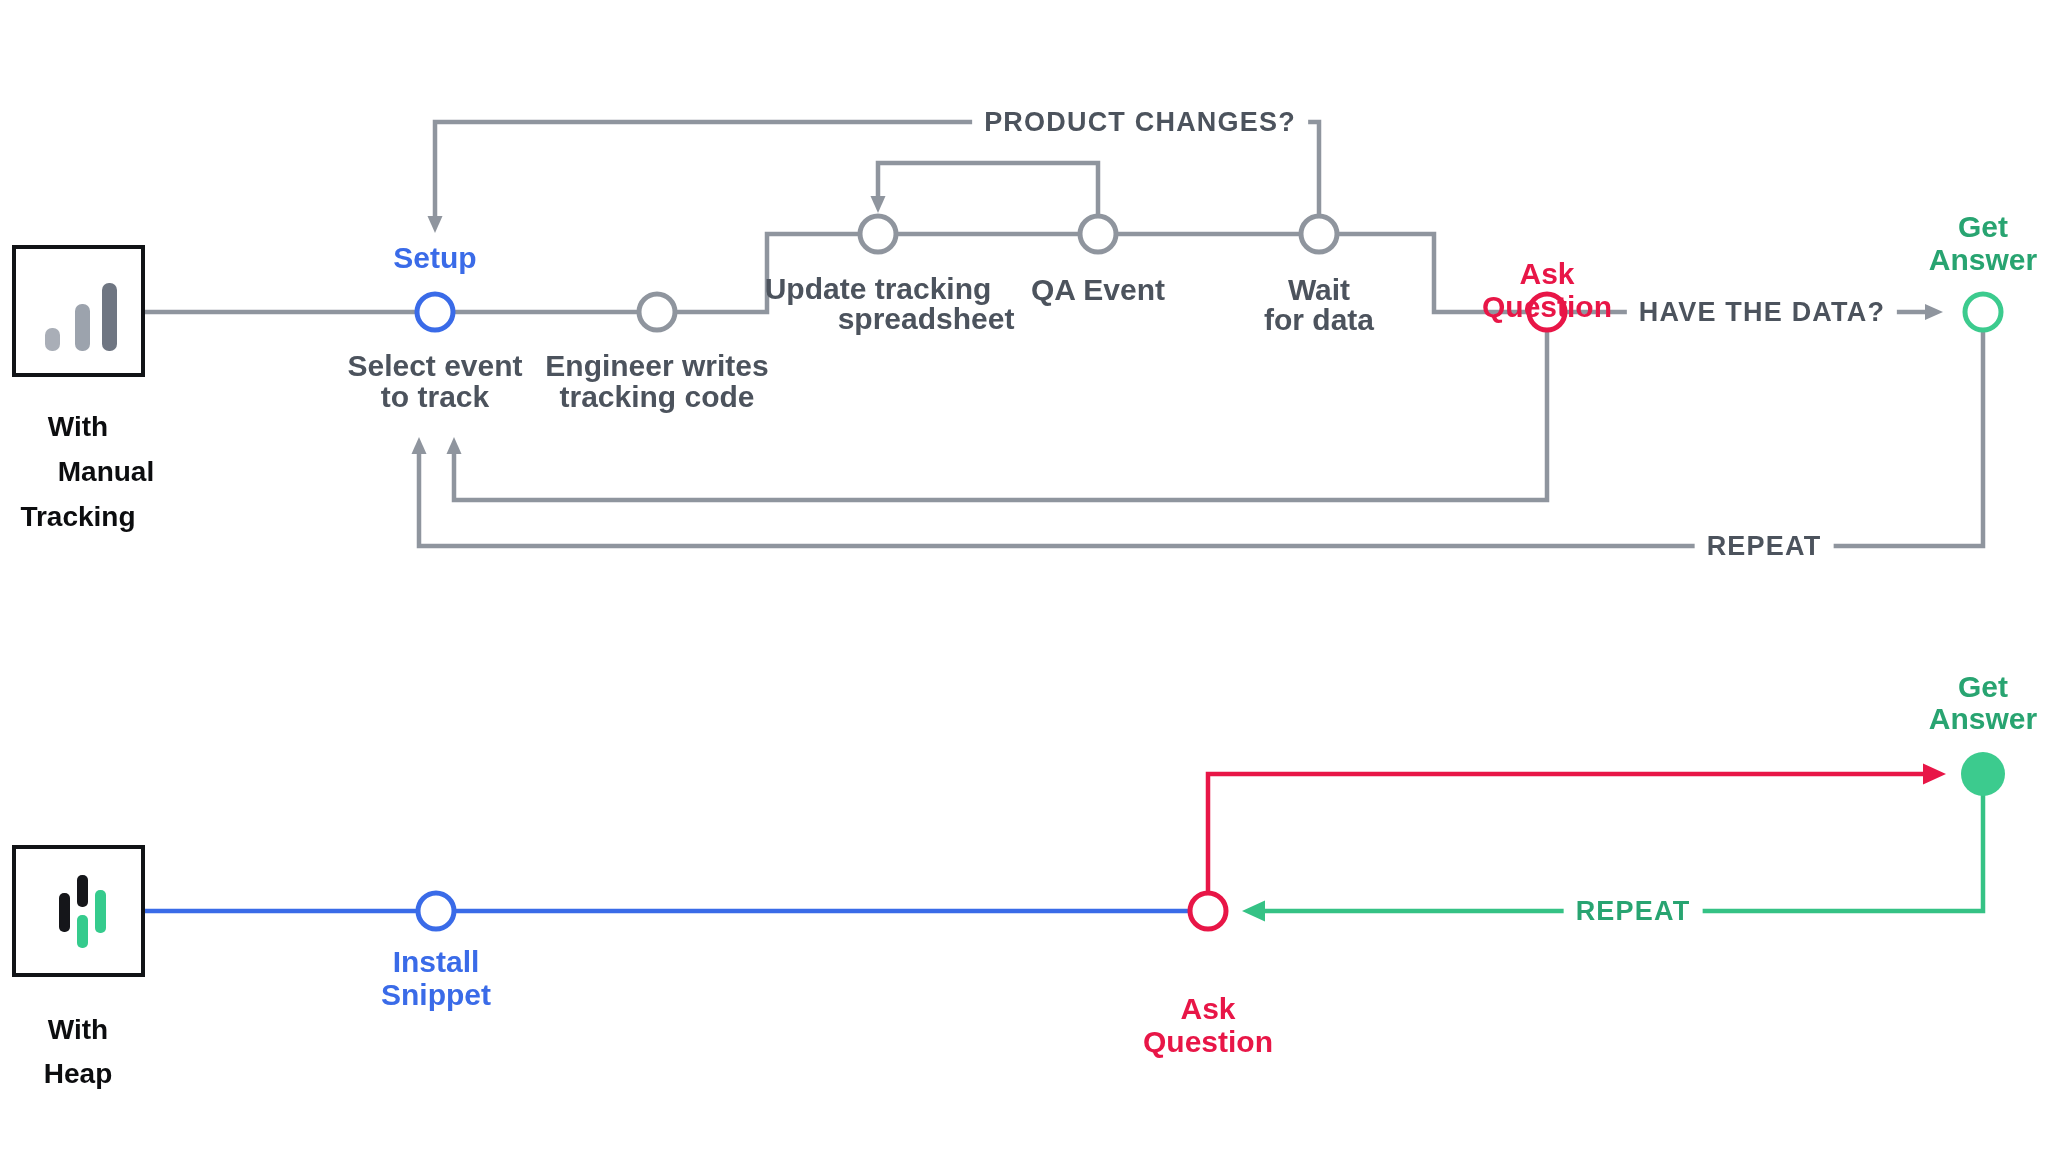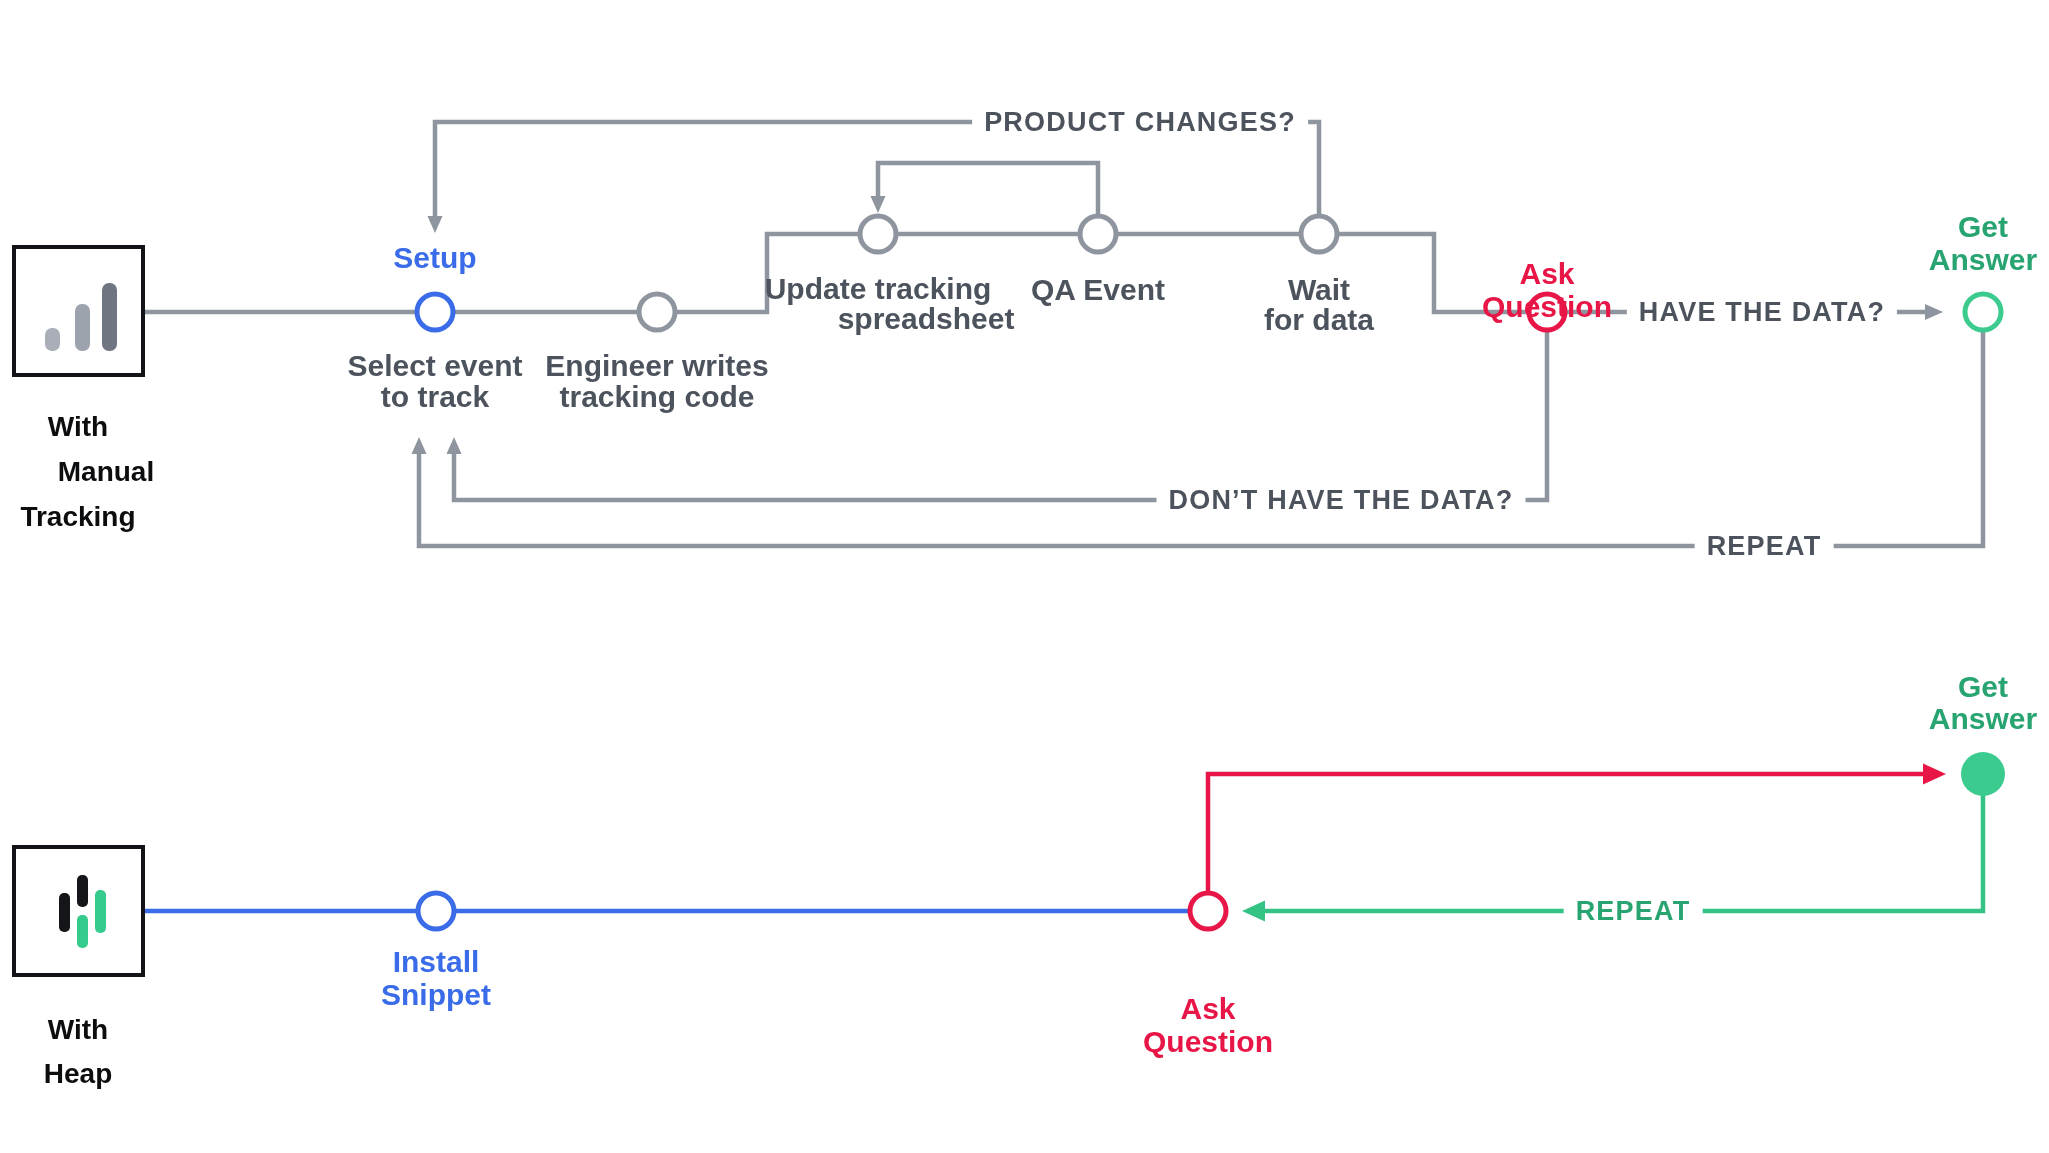--- a/index.html
+++ b/index.html
@@ -149,21 +149,20 @@
   <div class="t desc" style="left:1319px;top:320px;">for data</div>
 
   <div class="t title red" style="left:1547px;top:227px;">Ask</div>
   <div class="t title red" style="left:1547px;top:260px;">Question</div>
 
   <div class="t title green" style="left:1983px;top:227px;">Get</div>
   <div class="t title green" style="left:1983px;top:260px;">Answer</div>
 
   <div class="t caps" style="left:1140px;top:122px;">PRODUCT CHANGES?</div>
   <div class="t caps" style="left:1762px;top:312px;">HAVE THE DATA?</div>
-  <div class="t caps" style="left:1341px;top:500px;">DON’T HAVE THE DATA?</div>
   <div class="t caps" style="left:1764px;top:546px;">REPEAT</div>
 
   <div class="t brand" style="left:78px;top:1030px;">With</div>
   <div class="t brand" style="left:78px;top:1074px;">Heap</div>
 
   <div class="t title blue" style="left:436px;top:962px;">Install</div>
   <div class="t title blue" style="left:436px;top:995px;">Snippet</div>
 
   <div class="t title red" style="left:1208px;top:962px;">Ask</div>
   <div class="t title red" style="left:1208px;top:995px;">Question</div>

